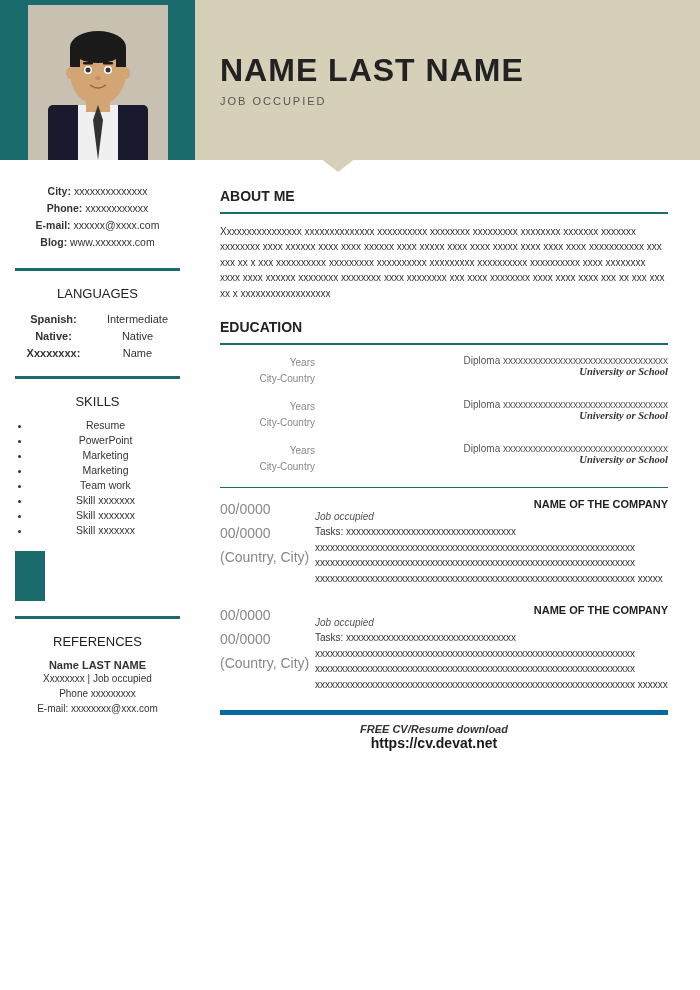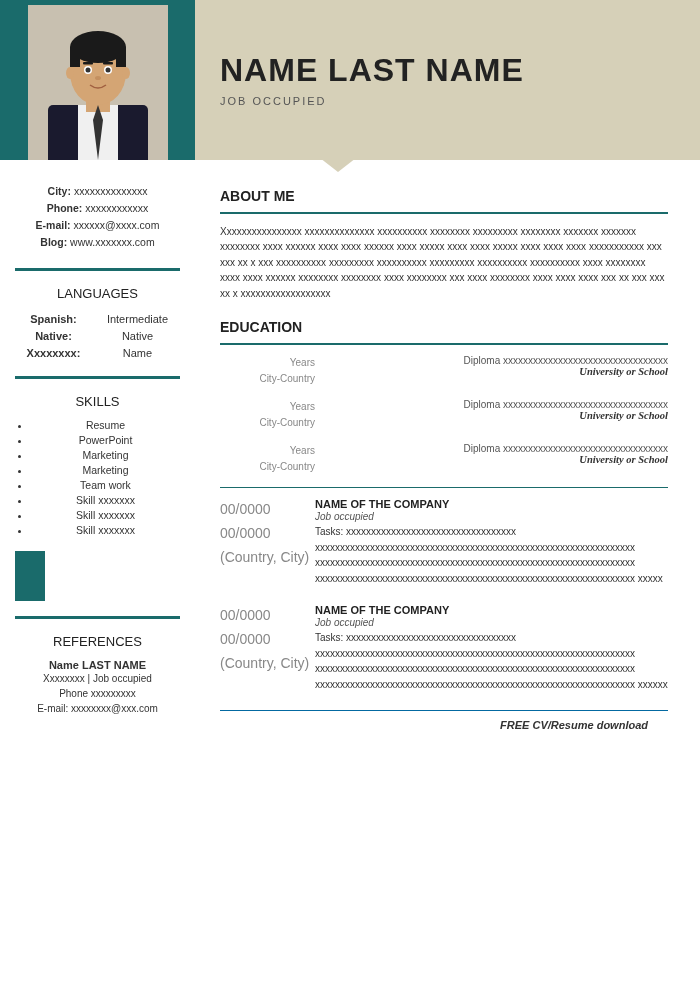--- a/index.html
+++ b/index.html
@@ -246,37 +246,38 @@
     }
     .work-right {
       flex: 1;
     }
     .work-company {
       font-size: 11px;
       font-weight: 900;
       text-transform: uppercase;
       color: #222;
       margin-bottom: 1px;
+      text-align: right;
     }
     .work-job {
       font-style: italic;
       color: #555;
       margin-bottom: 2px;
     }
     .work-tasks {
       font-size: 10px;
       color: #333;
       line-height: 1.55;
     }
 
     
     .footer {
-      text-align: right;
+      text-align: center;
       padding: 8px 20px 8px 0;
-      border-top: 1px solid #0369a1;
+      border-top: 5px solid #0369a1;
     }
     .footer-line1 {
       font-size: 11px;
       font-style: italic;
       color: #333;
       font-weight: bold;
     }
     .footer-url {
       font-size: 14px;
       font-weight: 900;
@@ -471,16 +472,17 @@
       </div>
       <div class="work-right">
         <div class="work-company">NAME OF THE COMPANY</div>
         <div class="work-job">Job occupied</div>
         <div class="work-tasks">Tasks: xxxxxxxxxxxxxxxxxxxxxxxxxxxxxxxxxx xxxxxxxxxxxxxxxxxxxxxxxxxxxxxxxxxxxxxxxxxxxxxxxxxxxxxxxxxxxxxxxx xxxxxxxxxxxxxxxxxxxxxxxxxxxxxxxxxxxxxxxxxxxxxxxxxxxxxxxxxxxxxxxx xxxxxxxxxxxxxxxxxxxxxxxxxxxxxxxxxxxxxxxxxxxxxxxxxxxxxxxxxxxxxxxx xxxxxx</div>
       </div>
     </div>
 
     <div class="footer">
       <div class="footer-line1">FREE CV/Resume download</div>
+      <div class="footer-url">https://cv.devat.net</div>
     </div>
 
   </div>
 </div>
 
 </body></html>

